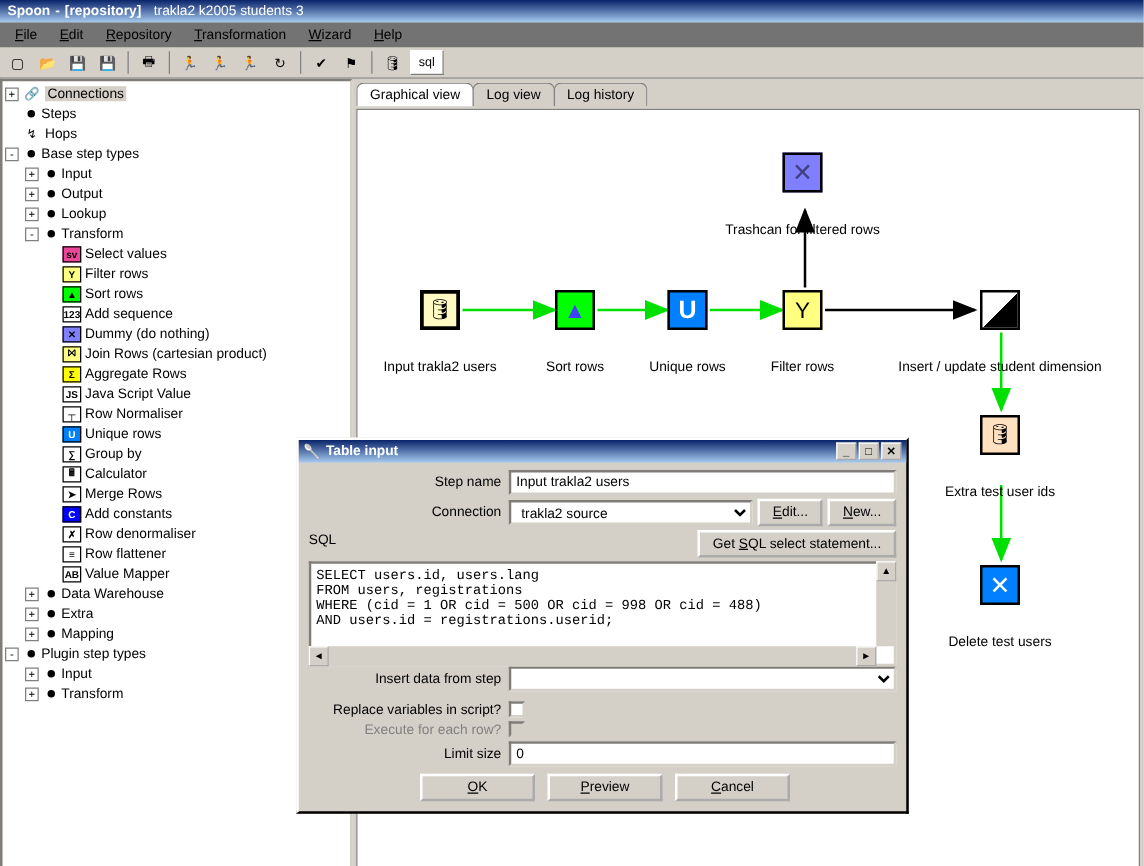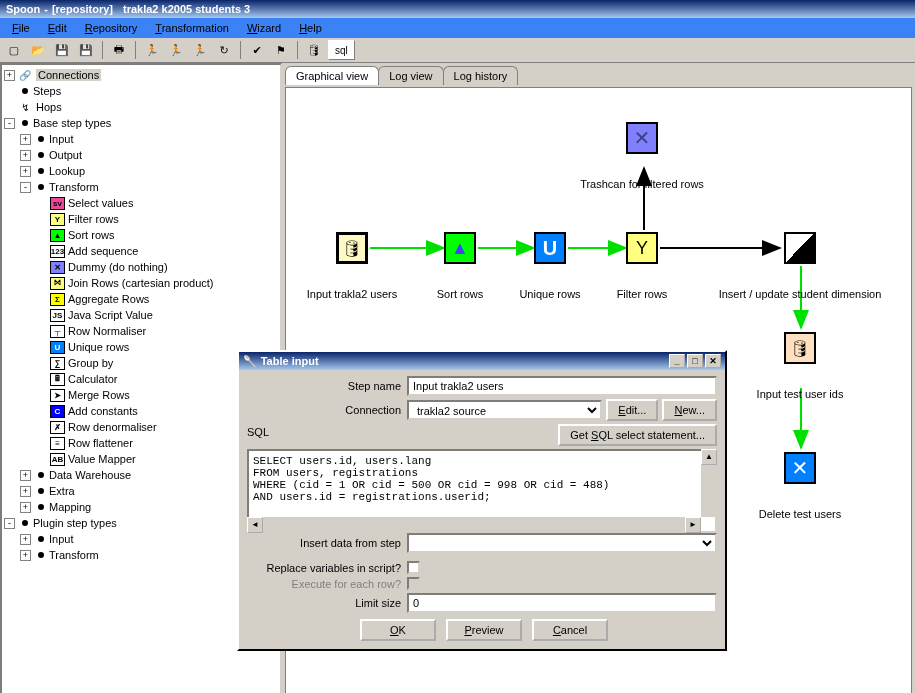--- a/index.html
+++ b/index.html
@@ -1,19 +1,19 @@
 <!DOCTYPE html>
 <html><head>
 <meta charset="utf-8">
 <style>
 * { box-sizing: border-box; margin: 0; padding: 0; font-family: "Tahoma", Arial, sans-serif; font-size: 11px; }
 body { background: #d4d0c8; width: 915px; height: 693px; overflow: hidden; position: relative; }
 .titlebar { background: linear-gradient(#0a246a,#a6caf0); color:#fff; padding:3px 6px; font-weight:bold; font-size:12px; display:flex; align-items:center; }
-.titlebar .repo { font-weight:bold; margin-left:6px;text-align:center; }
-.menubar { background:#3b82f6; padding:2px 4px; display:flex; gap:2px; }
+.titlebar .repo { font-weight:normal; margin-left:6px;text-align:center; }
+.menubar { background:#737373; padding:2px 4px; display:flex; gap:2px; }
 .menubar span { padding:2px 8px; cursor:default; }
 .menubar span u { text-decoration:underline; }
 .toolbar { background:#d4d0c8; padding:2px 4px; display:flex; gap:4px; border-bottom:1px solid #808080; align-items:center; }
 .tool-btn { width:20px; height:20px; border:1px solid #d4d0c8; display:flex; align-items:center; justify-content:center; }
 .tool-btn.active { border:1px solid #808080; border-top-color:#fff; border-left-color:#fff; background:#fff; padding:0 6px; width:auto; font-size:10px;}
 .tool-div { width:1px; height:18px; background:#808080; margin:0 2px; }
 .main { display:flex; height:calc(100% - 57px); }
 .tree { width:282px; background:#fff; border:2px inset #d4d0c8; overflow:auto; padding:2px; }
 .tree-row { display:flex; align-items:center; height:16px; white-space:nowrap; }
 .tree-row .exp { width:11px; height:11px; border:1px solid #808080; font-size:9px; line-height:9px; text-align:center; margin-right:3px; background:#fff; display:inline-block; }
@@ -39,21 +39,21 @@
 .row .rlbl { width:160px; text-align:right; padding-right:6px; }
 .row .rlbl.disabled { color:#808080; }
 .txt { border:2px inset #d4d0c8; background:#fff; height:20px; padding:2px 4px; flex:1; }
 .btn { border:2px outset #fff; background:#d4d0c8; padding:2px 10px; margin-left:4px; height:22px; }
 .sql-area { border:2px inset #d4d0c8; background:#fff; padding:4px; font-family:"Courier New",monospace; font-size:11px; height:84px; width:100%; position:relative; overflow:hidden; white-space:pre; }
 .chk { width:13px;height:13px;border:2px inset #d4d0c8;background:#fff; }
 .scroll-vert { position:absolute; right:0; top:0; bottom:16px; width:16px; background:#d4d0c8; }
 .scroll-horz { position:absolute; left:0; right:16px; bottom:0; height:16px; background:#d4d0c8; display:flex; }
 .scroll-btn { width:16px;height:16px;background:#d4d0c8;border:1px outset #fff;font-size:8px;text-align:center;line-height:14px;}
 .action-row { display:flex; justify-content:center; gap:6px; margin-top:6px; }
-.action-row .btn { width:76px; }
+.action-row .btn { width:92px; }
 select.txt { appearance:auto; }
 </style>
 </head>
 <body>
 
 <div class="titlebar">
   <span>Spoon</span>
   <span style="margin:0 4px;">-</span>
   <span>[repository]</span>
   <span class="repo" style="margin-left:10px;">trakla2 k2005 students 3</span>
@@ -337,21 +337,21 @@
         <div class="lbl">Filter rows</div>
       </div>
       <div class="node" style="left:498px; top:144px;">
         <div class="icon-box" style="background:linear-gradient(135deg,#fff 50%,#000 50%);"></div>
         <div class="lbl">Insert / update student dimension</div>
       </div>
       <div class="node" style="left:498px; top:244px;">
         <div class="icon-box" style="background:#ffe0c0;">
             <span style="font-size:16px;">🛢</span>
           </div>
-        <div class="lbl">Input test user ids</div>
+        <div class="lbl">Extra test user ids</div>
       </div>
       <div class="node" style="left:498px; top:364px;">
         <div class="icon-box" style="background:#0080ff;">
             <span style="color:#fff;font-size:20px;">✕</span>
           </div>
         <div class="lbl">Delete test users</div>
       </div>
     </div>
   </div>
 </div>

